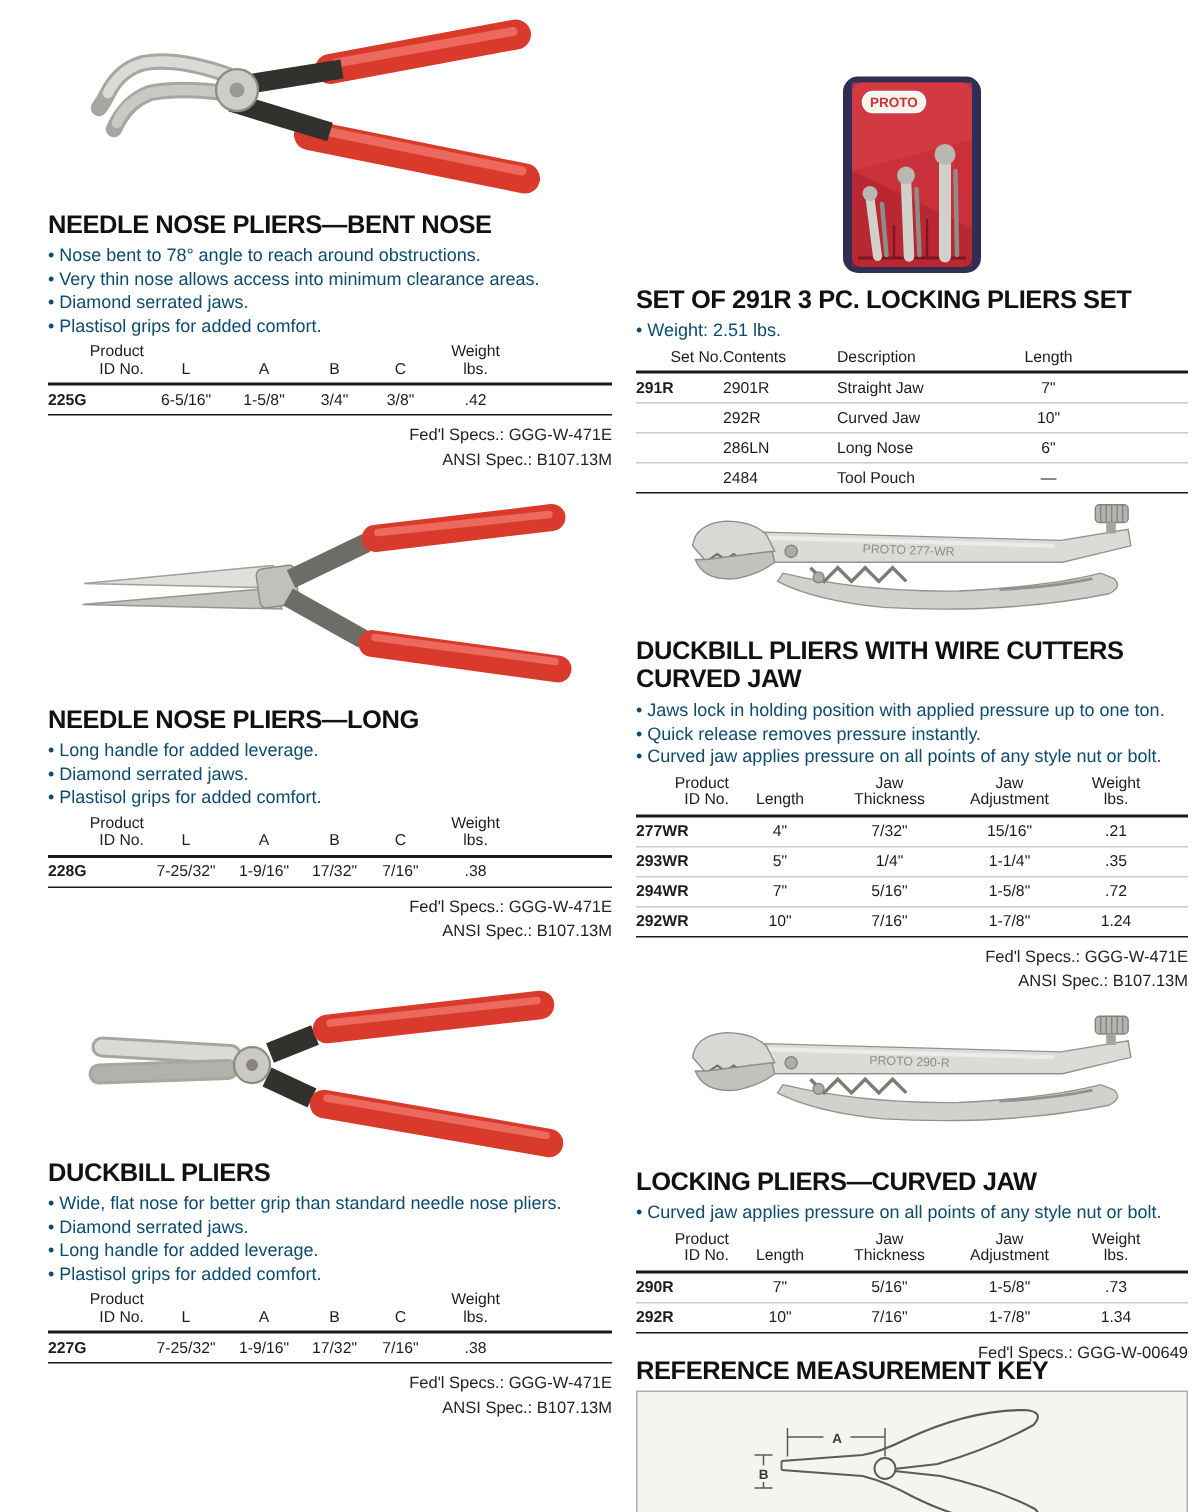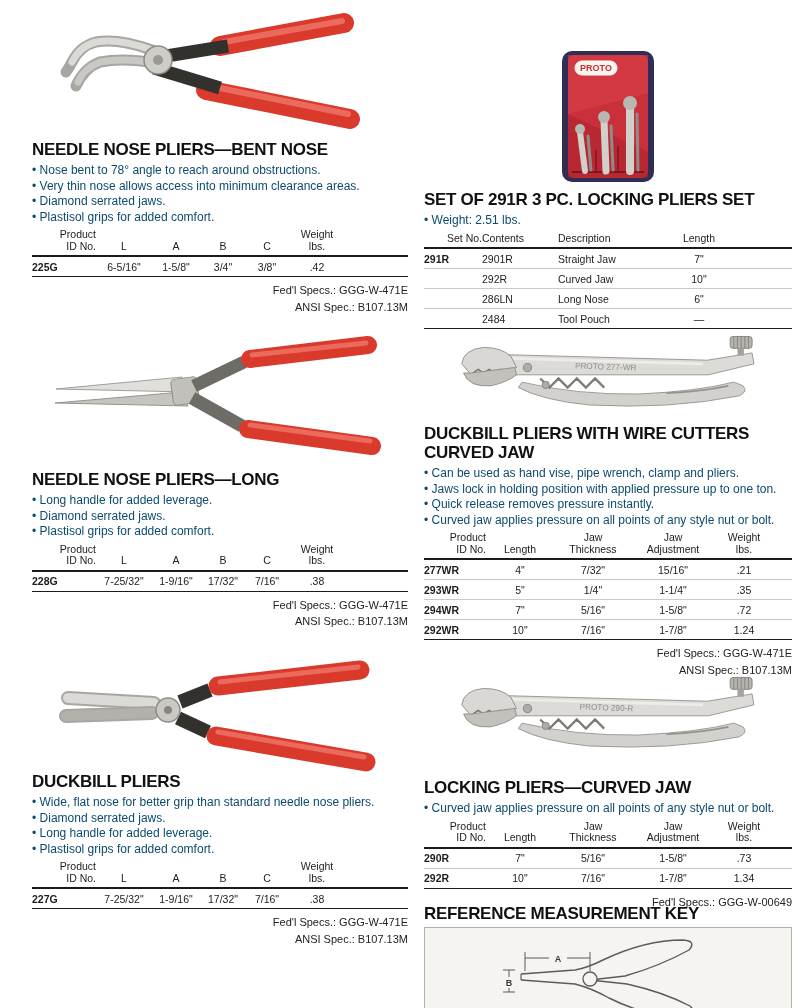--- a/index.html
+++ b/index.html
@@ -322,21 +322,20 @@
       <path d="M112,56 l10,10 l10,-10 l10,10 l10,-10 l10,10 l10,-10 l10,10" stroke="#7d7b76" stroke-width="2.5" fill="none"></path>
       <circle cx="98" cy="44" r="4.5" fill="#aeaca6" stroke="#84827c"></circle>
       <circle cx="118" cy="63" r="4" fill="#aeaca6" stroke="#84827c"></circle>
       <text x="150" y="45" font-size="9" fill="#8f8d88" transform="rotate(2 150 45)">PROTO 277-WR</text>
     </svg>
 
     <div class="abs" style="top:376px;left:0;width:368px">
       <div class="sec-title" style="margin-bottom:0">DUCKBILL PLIERS WITH WIRE CUTTERS</div>
       <div class="sec-title">CURVED JAW</div>
       <div>
-          <div class="bullet">Can be used as hand vise, pipe wrench, clamp and pliers.</div>
           <div class="bullet">Jaws lock in holding position with applied pressure up to one ton.</div>
           <div class="bullet">Quick release removes pressure instantly.</div>
           <div class="bullet">Curved jaw applies pressure on all points of any style nut or bolt.</div>
         </div>
       <table class="spec-table">
         <colgroup>
             <col style="width:62px">
             <col style="width:68px">
             <col style="width:78px">
             <col style="width:82px">

